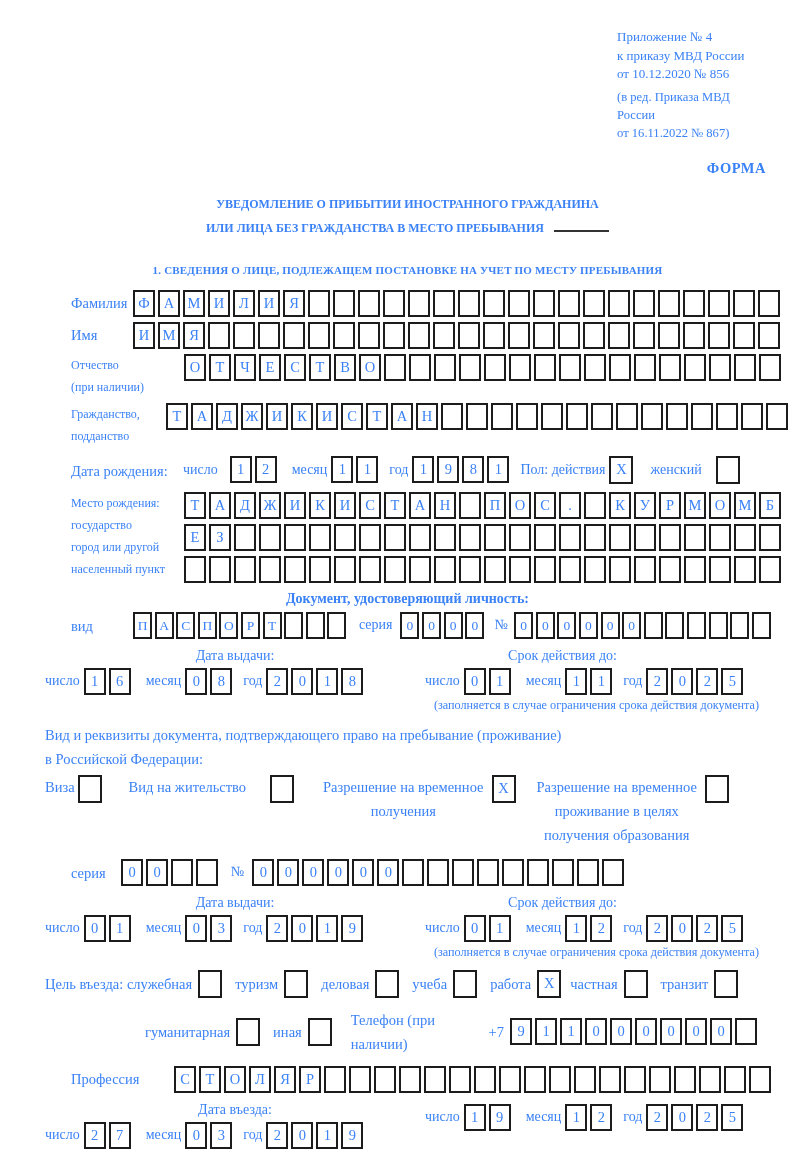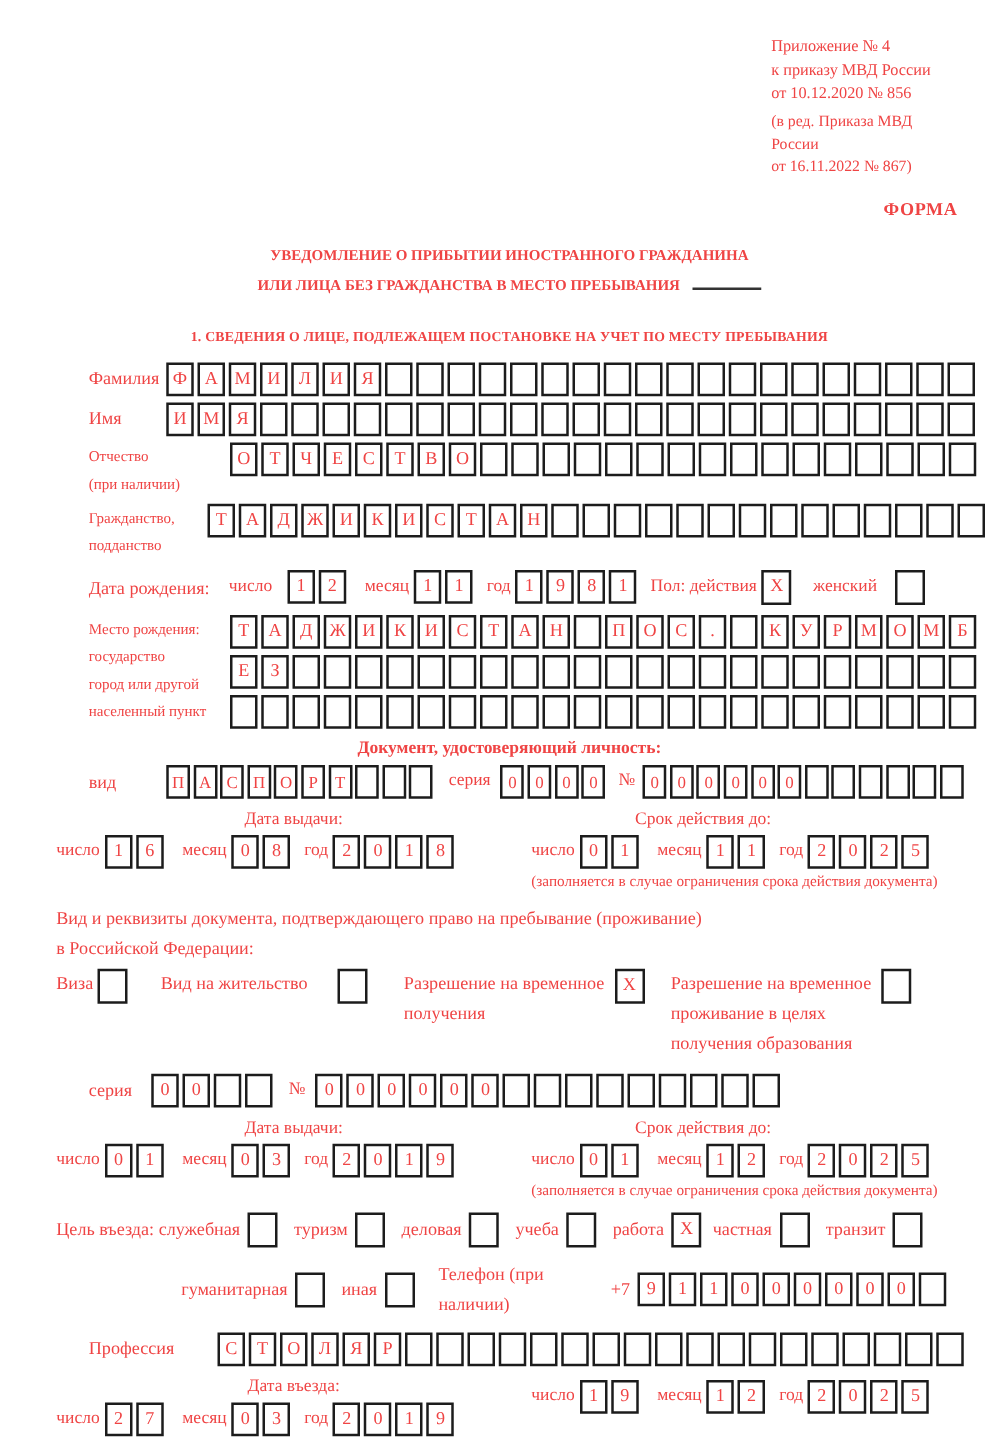--- a/index.html
+++ b/index.html
@@ -1,19 +1,19 @@
 <!DOCTYPE html>
 <html><head>
 <meta charset="utf-8">
 <style>
   html,body{margin:0;padding:0;background:#ffffff;}
   .page{
     width:800px;height:1163px;box-sizing:border-box;
     padding:28px 30px 0 45px;background:#fff;position:relative;
-    font-family:"Liberation Serif","DejaVu Serif",serif;color:#ef4444;
+    font-family:"Liberation Serif","DejaVu Serif",serif;color:#3b82f6;
     overflow:hidden;
   }
   
   .appendix{margin-left:572px;font-size:13px;line-height:18.5px;}
   .appendix-note{margin-left:572px;font-size:12.6px;line-height:18px;margin-top:4px;}
   .forma{font-weight:bold;font-size:14.5px;text-align:right;margin-top:18px;padding-right:4px;letter-spacing:.5px;}
   
   .title{ text-align:center;font-weight:bold;font-size:12px;line-height:23px;margin-top:16px;}
   .blank-line{display:inline-block;width:55px;border-bottom:2px solid #333;height:14px;margin-left:10px;}
   .sec-heading{text-align:center;font-weight:bold;font-size:11px;margin-top:24px;letter-spacing:.2px;}
@@ -31,27 +31,27 @@
   .boxcol .boxes{display:flex;margin-bottom:5px;}
   
   .dates{display:flex;margin-top:8px;}
   .dcol-left{width:380px;flex:none;}
   .dcol-right{flex:1;}
   .dhead{text-align:center;font-size:14px;line-height:18px;}
   .dcol-right .dhead{padding-right:70px;}
   .drow{display:flex;align-items:center;margin-top:3px;}
   .dlbl{font-size:14px;margin-right:4px;flex:none;}
   .gap14{margin-left:12px;} .gap8{margin-left:8px;}
-  .dnote{font-size:12.2px;text-align:left;margin-top:3px;padding-right:2px;}
+  .dnote{font-size:12.2px;text-align:center;margin-top:3px;padding-right:2px;}
   
   .intro{font-size:14.5px;line-height:24px;margin-top:10px;}
   .permit-row{display:flex;align-items:flex-start;margin-top:4px;}
   .popt{display:flex;align-items:flex-start;}
   .plbl{font-size:14.5px;line-height:24px;}
-  .plbl.center{text-align:left;}
+  .plbl.center{text-align:center;}
   .popt .boxes{margin-left:8px;margin-top:0;}
   
   .purpose-row{display:flex;align-items:center;margin-top:10px;}
   .purpose-row .plbl{margin-right:6px;}
   .purpose-row .boxes{margin-right:10px;} .mt10{margin-top:10px;}
 </style>
 </head>
 <body>
 
 <div class="page">

